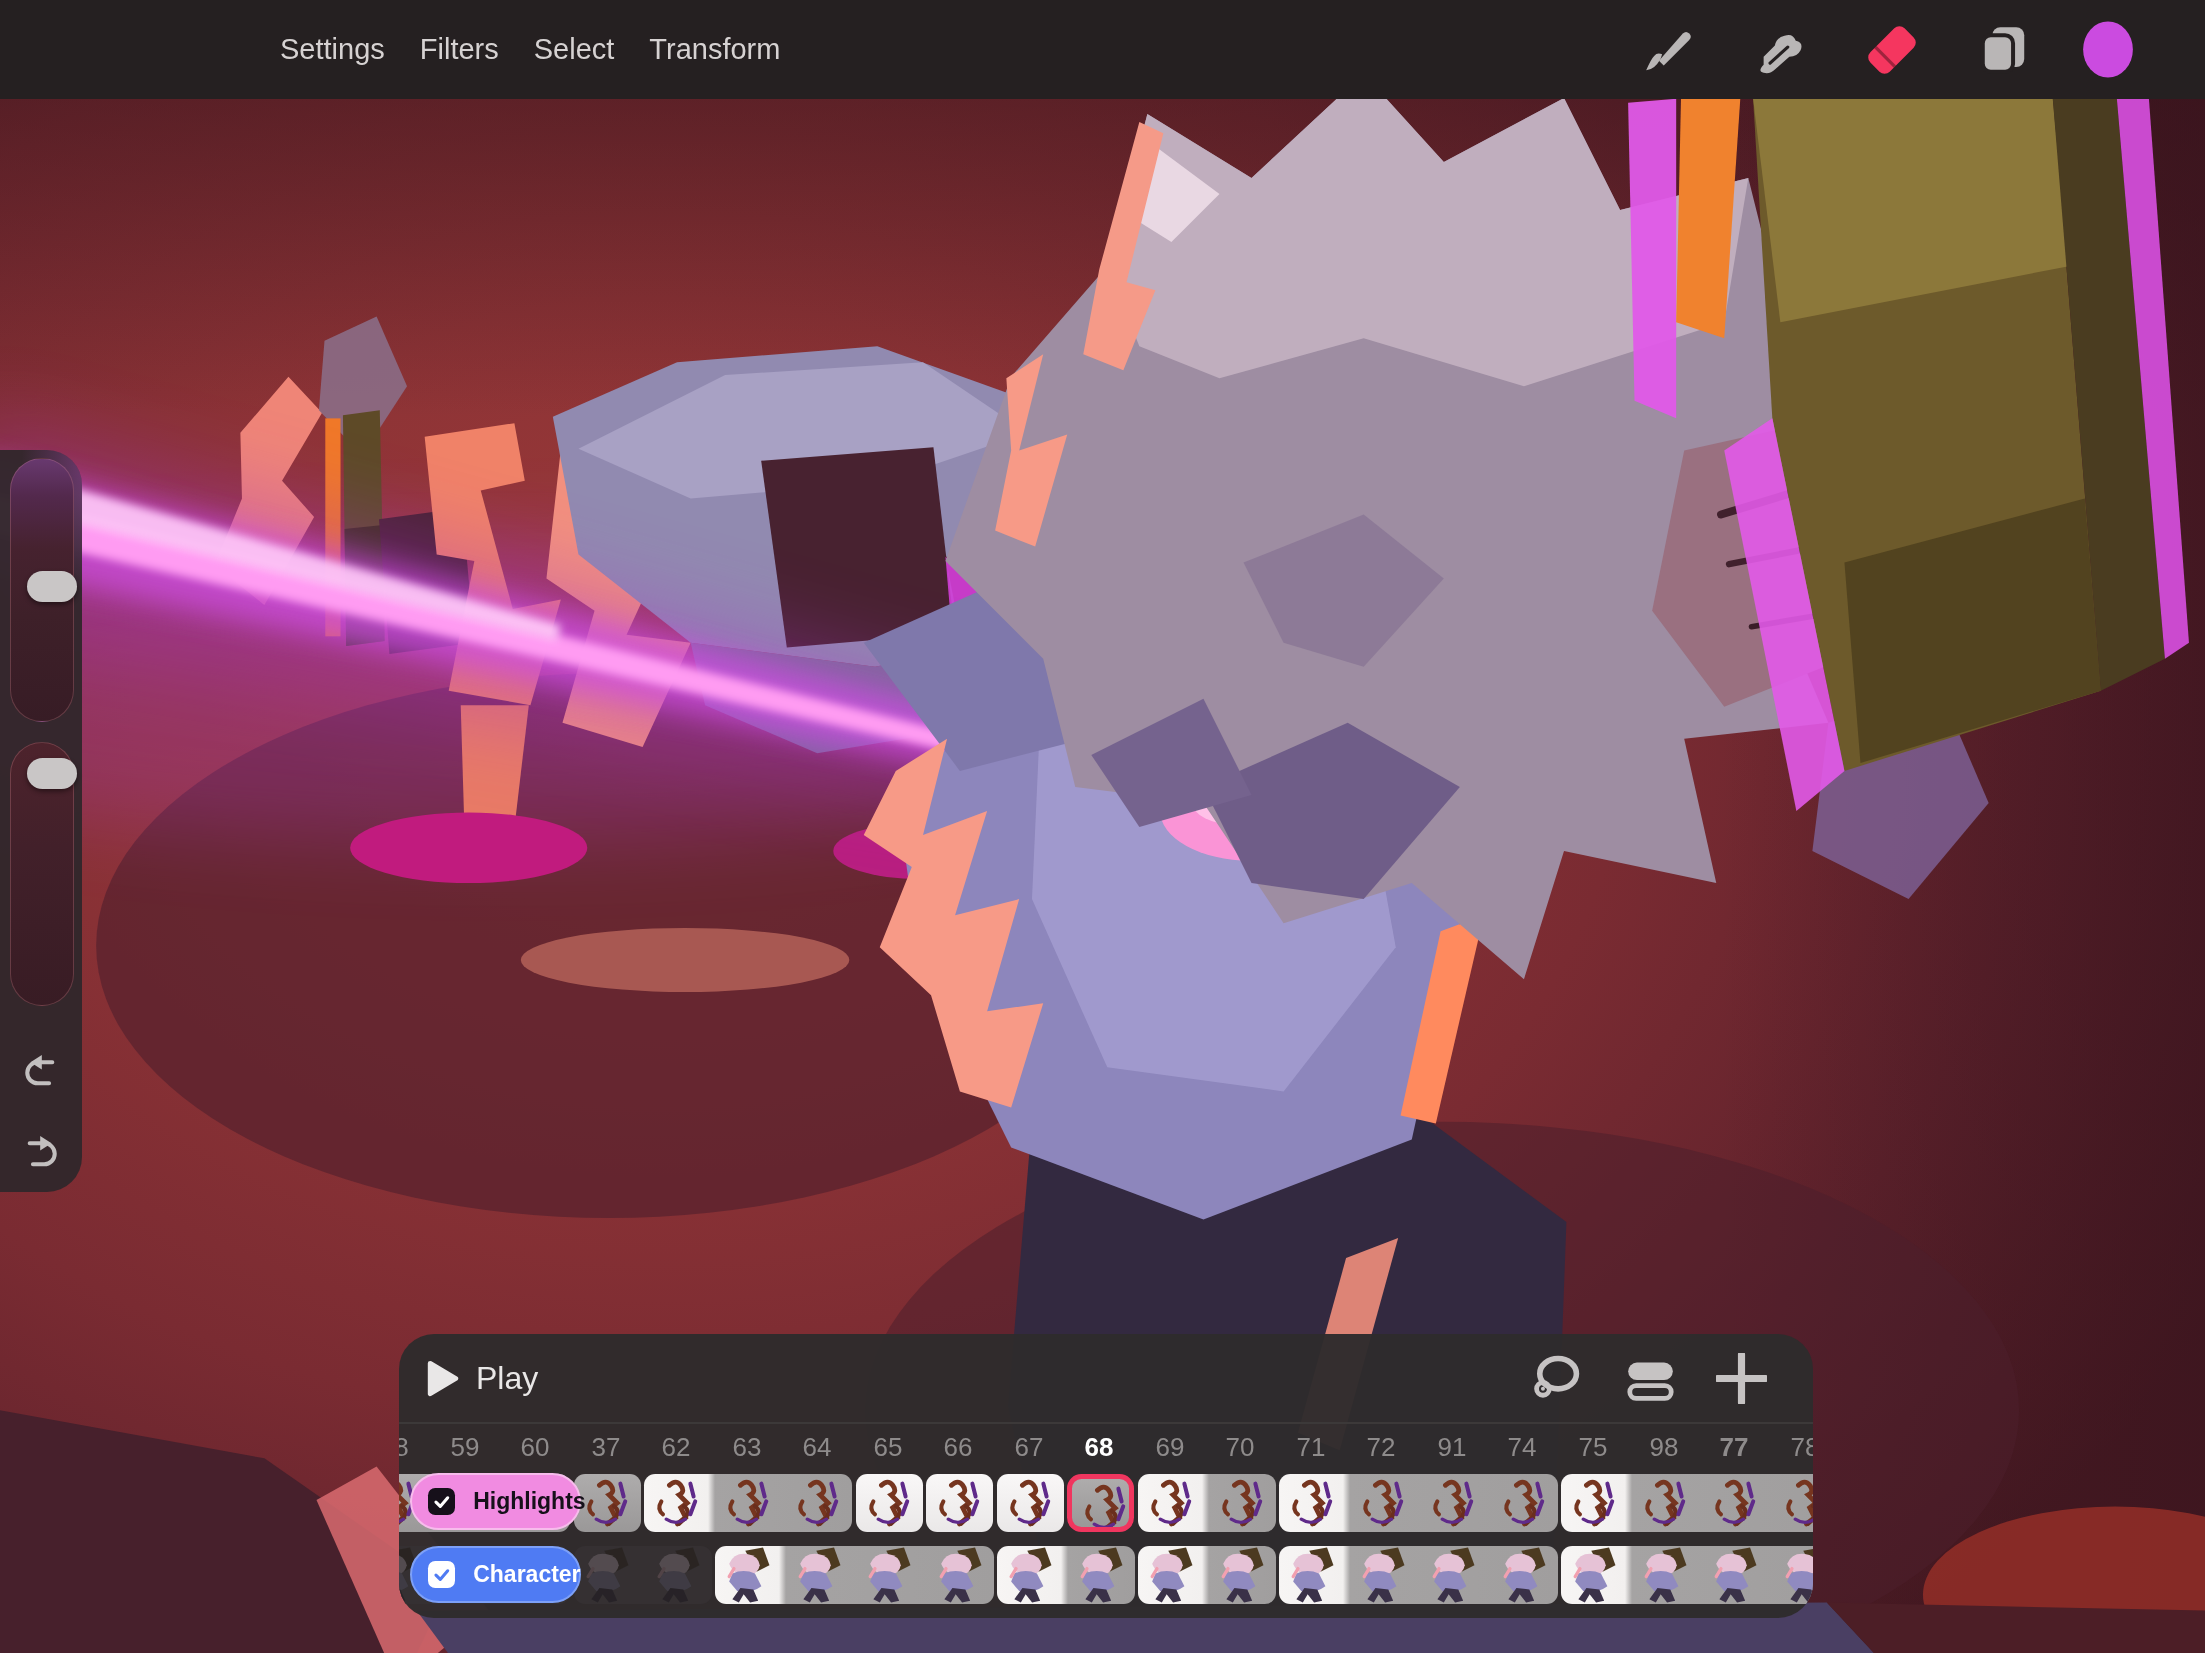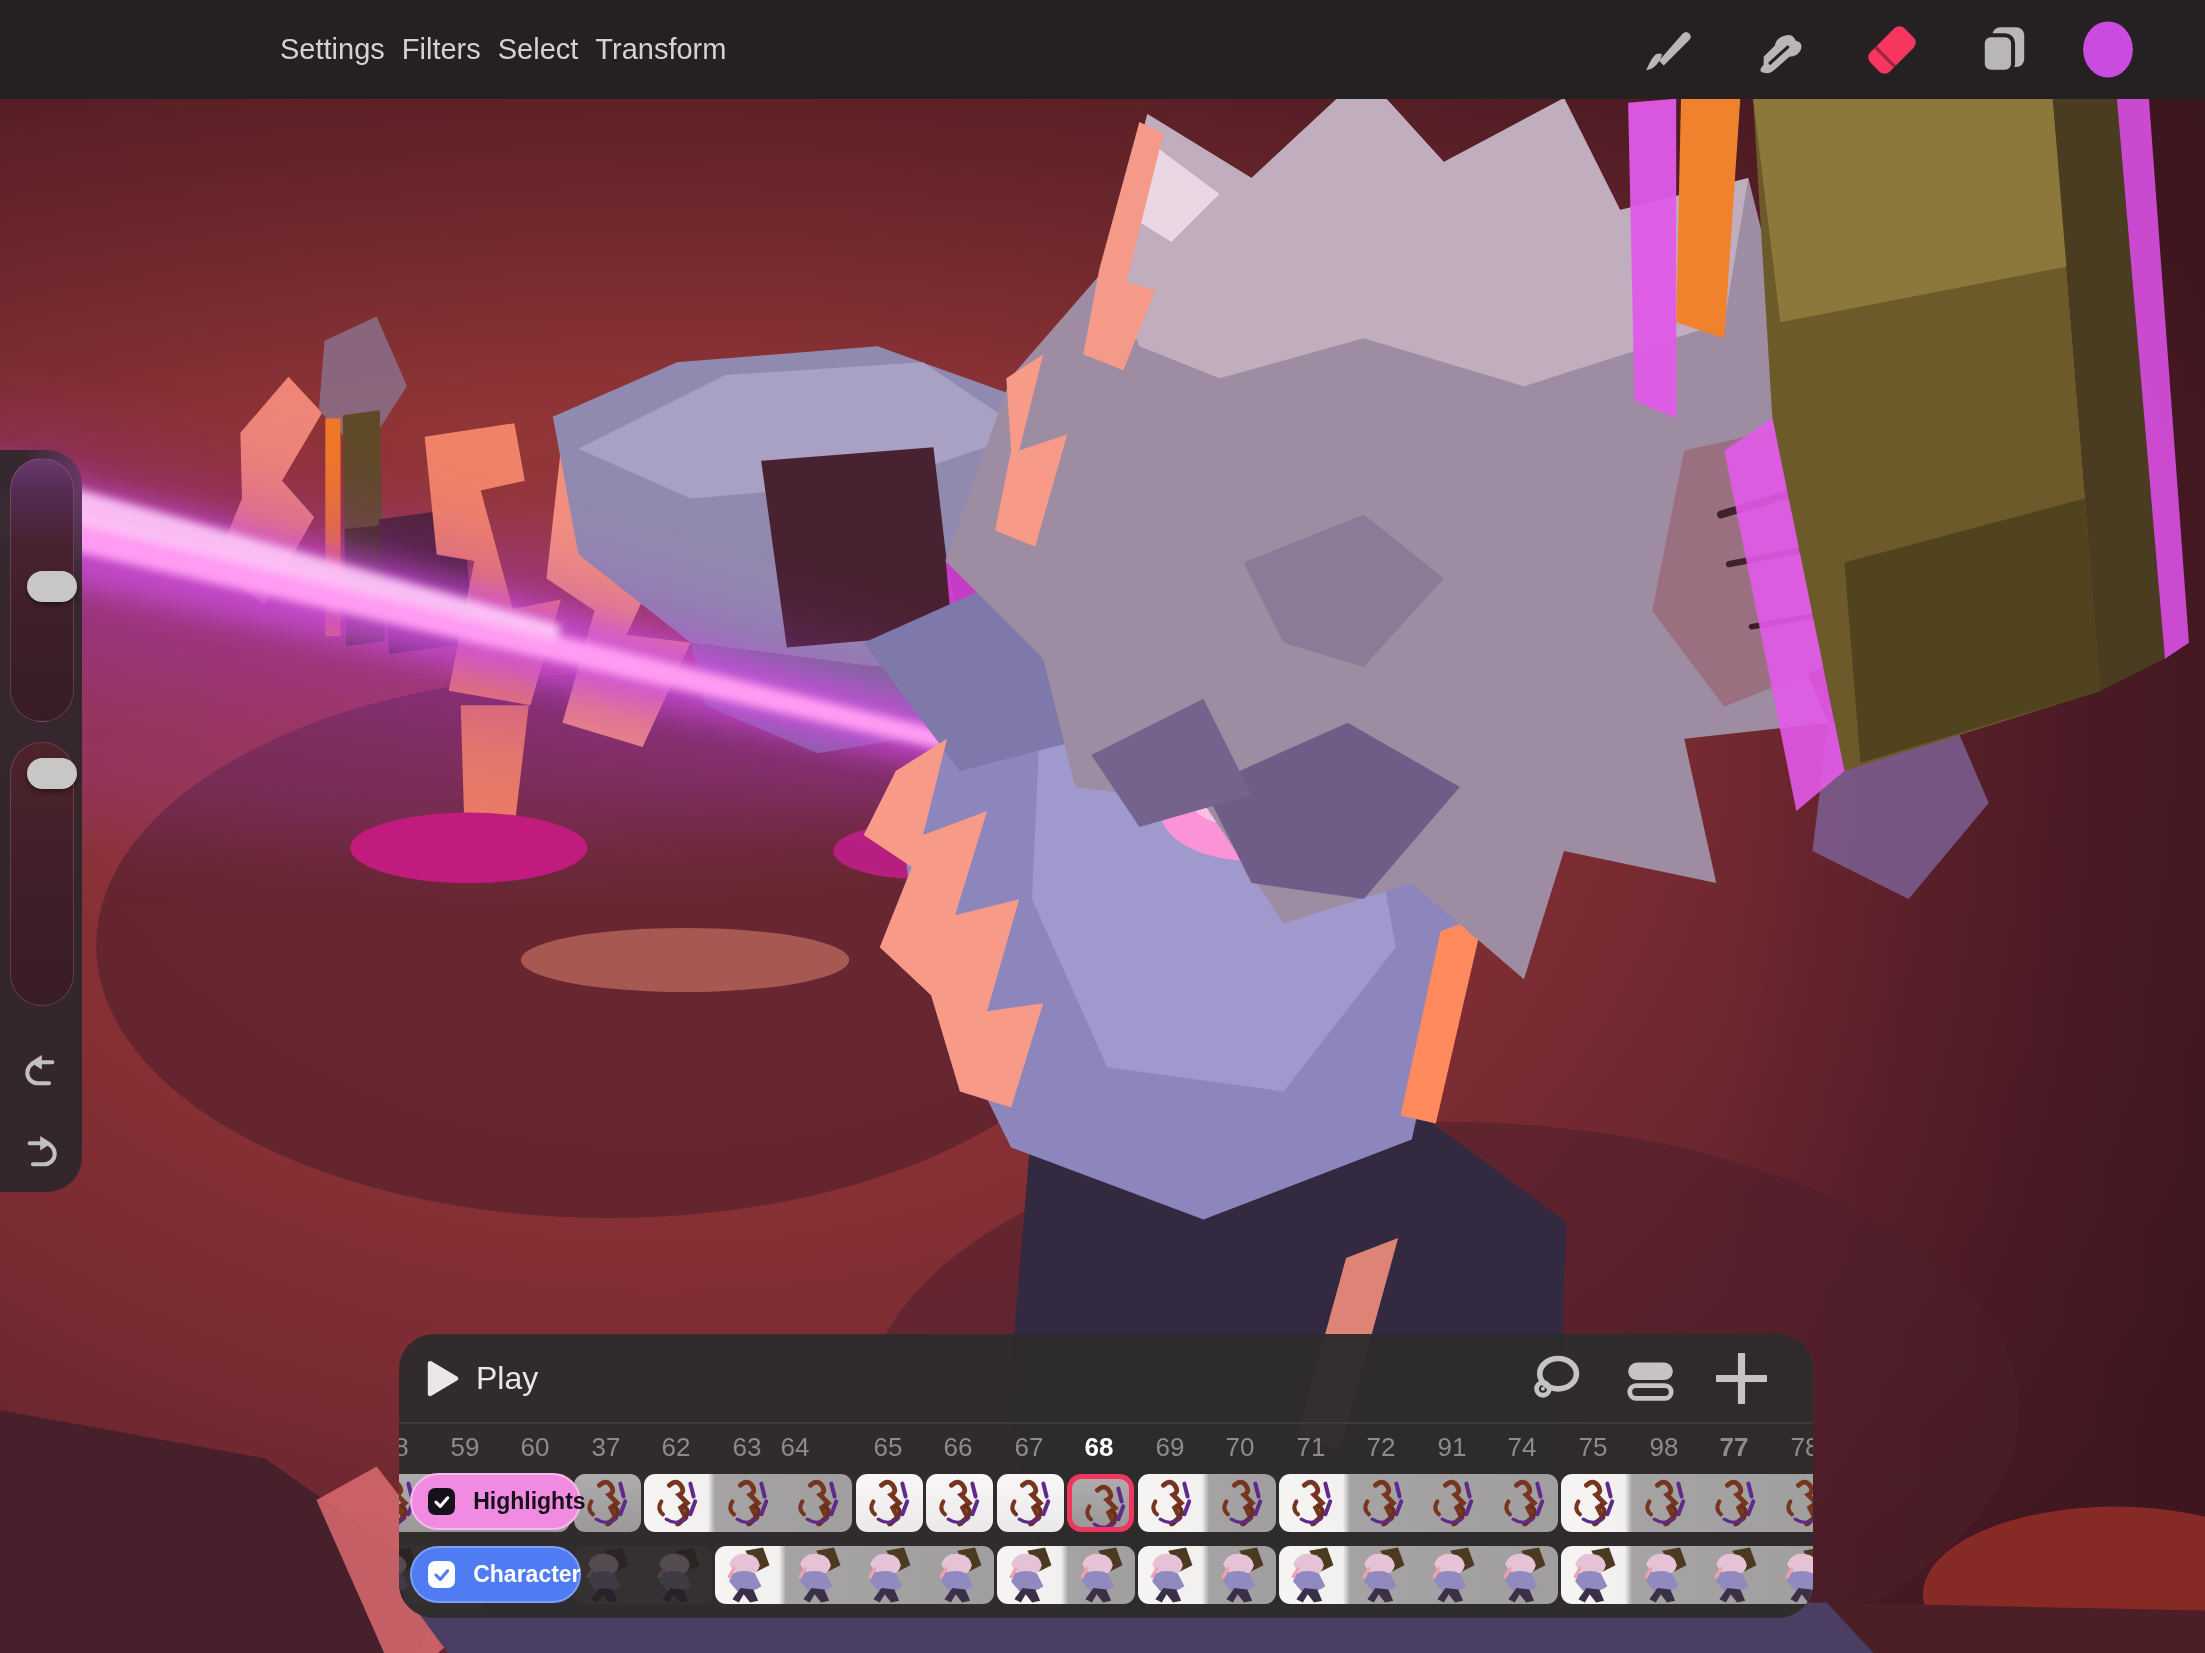--- a/index.html
+++ b/index.html
@@ -5,21 +5,21 @@
   html,body{margin:0;padding:0;background:#000;}
   body{width:2205px;height:1654px;position:relative;overflow:hidden;
        font-family:"Liberation Sans",sans-serif;-webkit-font-smoothing:antialiased;}
   
   #art{position:absolute;inset:0;z-index:1;}
   
   .topbar{position:absolute;left:0;top:0;width:2205px;height:99px;background:#252021;z-index:30;}
   .logo-pill{position:absolute;left:27px;top:10.4px;width:228px;height:77px;border-radius:38px;
     background:#131011;border:1.6px solid #3a3435;display:flex;align-items:center;padding-left:22.4px;gap:13px;box-sizing:border-box;}
   .logo-title{font-size:34px;font-weight:700;color:#f8f7f7;letter-spacing:-0.4px;}
-  .menu{position:absolute;left:280px;top:0;height:99px;display:flex;align-items:center;gap:17px;}
+  .menu{position:absolute;left:280px;top:0;height:99px;display:flex;align-items:center;gap:35px;}
   .menu-item{font-size:29px;color:#d6d2d2;cursor:default;}
   .tool{position:absolute;top:11.2px;width:77px;height:77px;display:flex;align-items:center;justify-content:center;}
   
   .left-panel{position:absolute;left:0;top:450px;width:82px;height:742px;z-index:20;
     background:rgba(50,39,43,.97);border-radius:0 35px 35px 0;}
   .left-panel .glow{position:absolute;left:0;top:0;width:82px;height:192px;border-radius:0 35px 0 0;
     background:radial-gradient(120% 90% at 110% 10%,rgba(205,90,225,.38),rgba(205,90,225,0) 70%);pointer-events:none;}
   .slider-track{position:absolute;left:10.4px;width:64px;height:264px;border-radius:32px;
     border:1.6px solid rgba(235,150,160,.25);box-sizing:border-box;}
   .track-1{top:8px;background:linear-gradient(180deg,#68396f 0%,#53294d 14%,#46222f 34%,#3e2029 60%,#371c25 100%);}
@@ -270,21 +270,21 @@
     </div>
   </div>
   <div class="tl-divider"></div>
   <div class="fnum-row">
       <div class="fnum" style="left: -4.8px;">58</div>
       <div class="fnum" style="left: 66px;">59</div>
       <div class="fnum" style="left: 136px;">60</div>
       <div class="fnum" style="left: 207px;">37</div>
       <div class="fnum" style="left: 277px;">62</div>
       <div class="fnum" style="left: 348px;">63</div>
-      <div class="fnum" style="left: 396px;">64</div>
+      <div class="fnum" style="left: 418px;">64</div>
       <div class="fnum" style="left: 489px;">65</div>
       <div class="fnum" style="left: 559px;">66</div>
       <div class="fnum" style="left: 630px;">67</div>
       <div class="fnum sel" style="left: 700px;">68</div>
       <div class="fnum" style="left: 771px;">69</div>
       <div class="fnum" style="left: 841px;">70</div>
       <div class="fnum" style="left: 912px;">71</div>
       <div class="fnum" style="left: 982px;">72</div>
       <div class="fnum" style="left: 1053px;">91</div>
       <div class="fnum" style="left: 1123px;">74</div>

